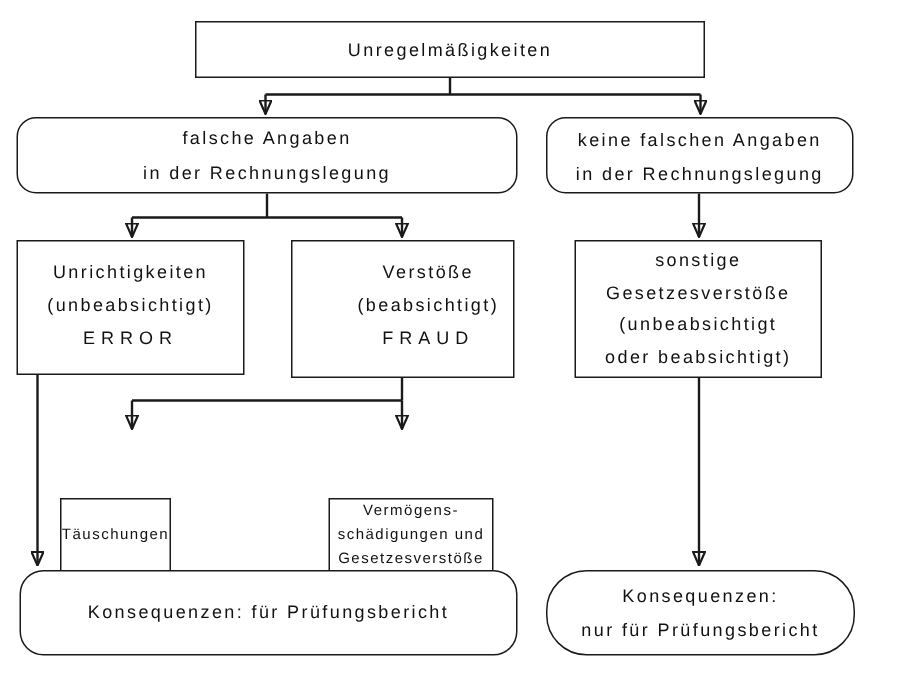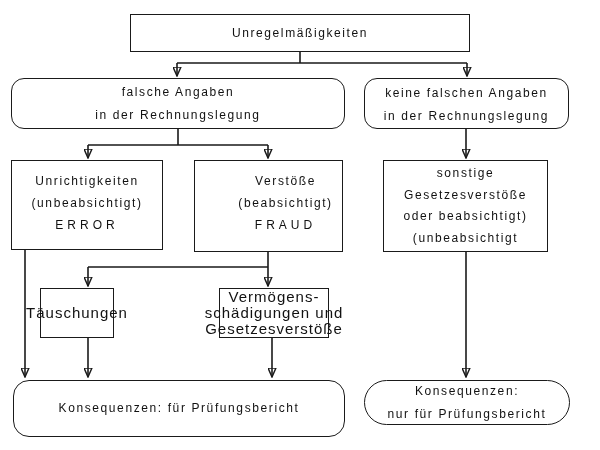--- a/index.html
+++ b/index.html
@@ -27,34 +27,34 @@
     font-size: 12px;
     letter-spacing: 1.6px;
     line-height: 23px;
     white-space: nowrap;
   }
   .rounded { border-radius: 13px; }
   .tl .line { line-height: 22px; }
   .tl { justify-content: flex-start; padding-top: 9px; }
   .tag { letter-spacing: 4px; margin-top: 0; line-height: 22px; }
   .sv .line { line-height: 21.5px; }
-  .small { font-size: 15px; letter-spacing: 1px; }
+  .small { font-size: 10px; letter-spacing: 1px; margin-top: 44px; }
   .small .line { line-height: 16px; }
 
   
   .n-root   { left: 130px; top: 14px;  width: 340px; height: 38px; }
   .n-false  { left: 11px;  top: 78px;  width: 334px; height: 51px; }
   .n-nofalse{ left: 364px; top: 78px;  width: 205px; height: 51px; justify-content: flex-end; }
   .n-error  { left: 11px;  top: 160px; width: 152px; height: 90px; }
   .n-fraud  { left: 194px; top: 160px; width: 149px; height: 92px; padding-left: 34px; }
   .n-other  { left: 383px; top: 160px; width: 165px; height: 92px; text-align: right; }
   .n-decep  { left: 40px;  top: 288px; width: 74px;  height: 50px; }
   .n-damage { left: 219px; top: 288px; width: 110px; height: 50px; }
   .n-consL  { left: 13px;  top: 380px; width: 332px; height: 57px; border-radius: 16px; }
-  .n-consR  { left: 364px; top: 380px; width: 206px; height: 45px; border-radius: 27px; }
+  .n-consR  { left: 364px; top: 380px; width: 206px; height: 57px; border-radius: 27px; }
 </style>
 </head>
 <body>
 
 <div class="canvas">
 
   <svg class="connectors" viewBox="0 0 600 450" xmlns="http://www.w3.org/2000/svg">
     <defs>
       <marker id="ah" viewBox="0 0 10 10" refX="10" refY="5" markerWidth="10" markerHeight="9" markerUnits="userSpaceOnUse" orient="auto">
         <path d="M0,0.6 L10,5 L0,9.4 z" fill="#1a1a1a" stroke="none"></path>
@@ -105,22 +105,22 @@
 
   <div class="node tl n-fraud">
     <div class="line">Verstöße</div>
     <div class="line">(beabsichtigt)</div>
     <div class="tag">FRAUD</div>
   </div>
 
   <div class="node sv n-other">
     <div class="line">sonstige</div>
     <div class="line">Gesetzesverstöße</div>
+    <div class="line">(unbeabsichtigt</div>
     <div class="line">oder beabsichtigt)</div>
-    <div class="line">(unbeabsichtigt</div>
   </div>
 
   <div class="node small n-decep">
     <div class="line">Täuschungen</div>
   </div>
 
   <div class="node small n-damage">
     <div class="line">Vermögens-</div>
     <div class="line">schädigungen und</div>
     <div class="line">Gesetzesverstöße</div>

